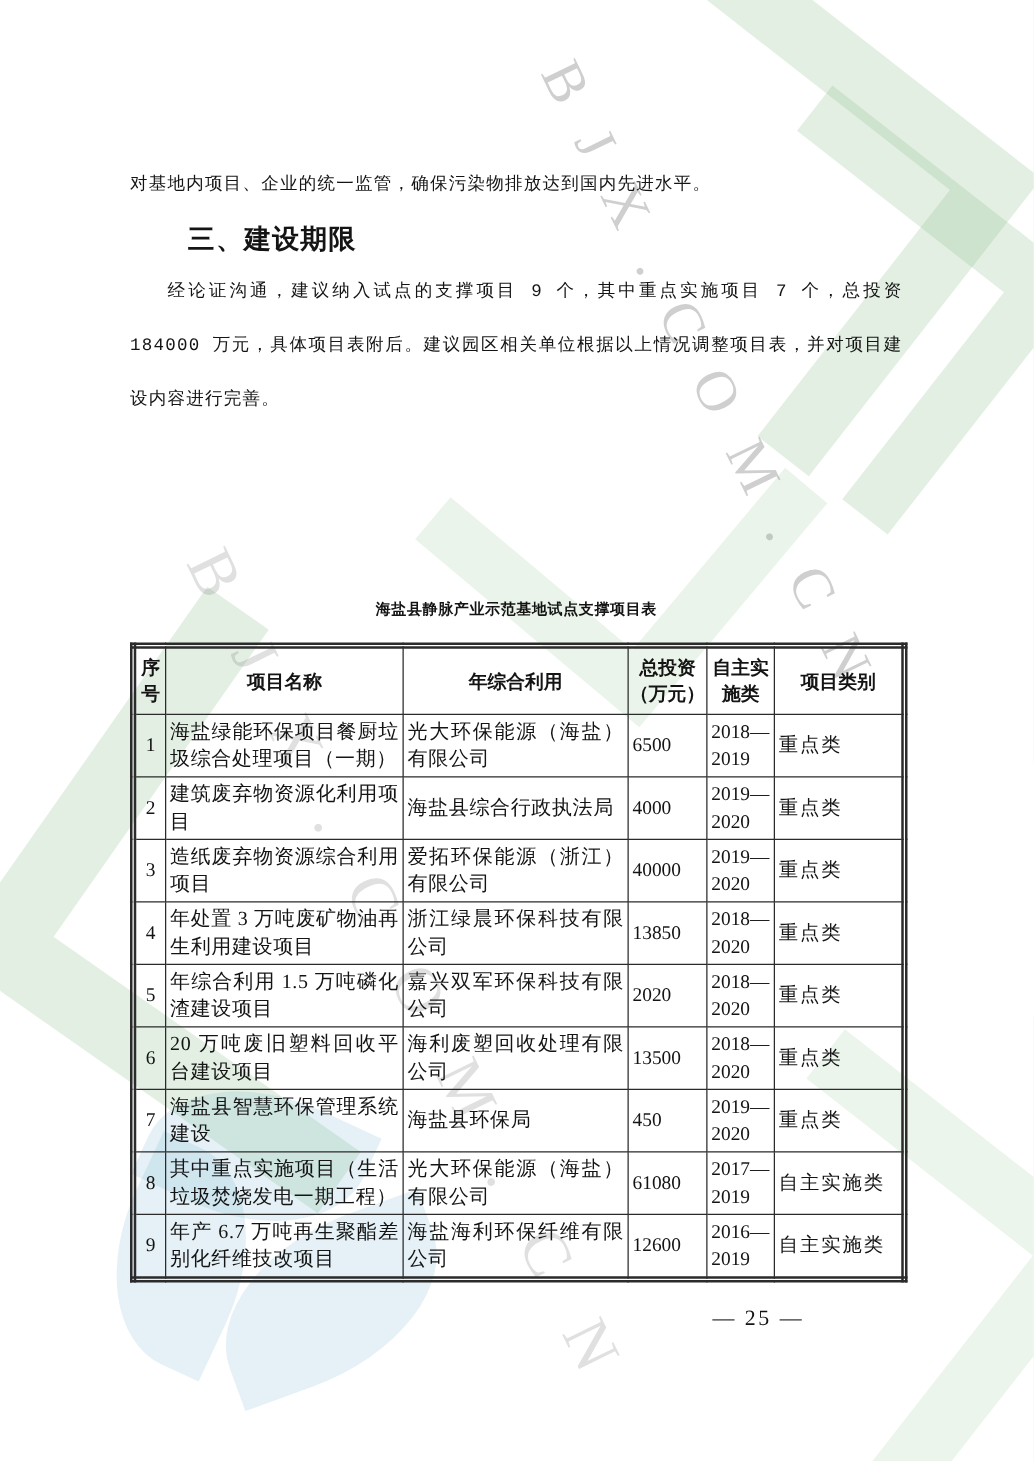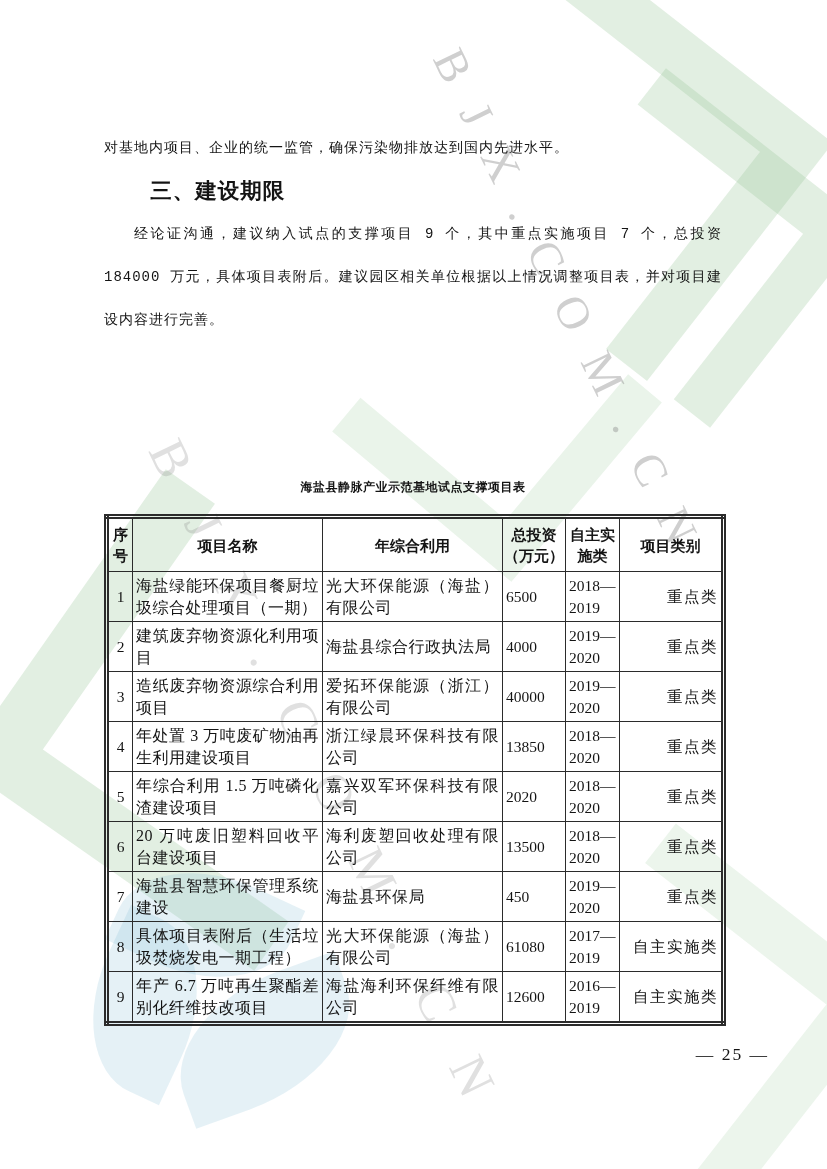--- a/index.html
+++ b/index.html
@@ -75,24 +75,24 @@
     word-break:break-all;
     background:transparent;
   }
   .col-no{width:26px;}   .col-name{width:190px;}
   .col-builder{width:180px;} .col-inv{width:63px;}
   .col-period{width:54px;}   .col-cat{width:104px;}
   .td-no{text-align:center;}
   .td-name,.td-builder{text-align:justify;padding:3px 5px;font-size:16px;letter-spacing:.5px;margin-top:48px;}
   .td-num{text-align:left;}
   .td-period{}
-  .td-cat{text-align:right;letter-spacing:1.5px;}
+  .td-cat{text-align:left;letter-spacing:1.5px;}
   .footer{
-    position:absolute;z-index:1;top:1044px;left:604px;width:165px;
-    text-align:right;font-size:17.5px;letter-spacing:2px;
+    position:absolute;z-index:1;top:1044px;left:570px;width:165px;
+    text-align:left;font-size:17.5px;letter-spacing:2px;
   }
 </style>
 </head>
 <body>
 
 <div class="page">
 
   <div class="wm">
     <div class="wm-chev chev-a"></div>
     <div class="wm-chev chev-b"></div>
@@ -185,21 +185,21 @@
         <tr>
           <td class="td-no">7</td>
           <td class="td-name">海盐县智慧环保管理系统建设</td>
           <td class="td-builder">海盐县环保局</td>
           <td class="td-num">450</td>
           <td class="td-period">2019—<br>2020</td>
           <td class="td-cat">重点类</td>
         </tr>
         <tr>
           <td class="td-no">8</td>
-          <td class="td-name">具体项目表附后（生活垃圾焚烧发电一期工程）</td>
+          <td class="td-name">其中重点实施项目（生活垃圾焚烧发电一期工程）</td>
           <td class="td-builder">光大环保能源（海盐）有限公司</td>
           <td class="td-num">61080</td>
           <td class="td-period">2017—<br>2019</td>
           <td class="td-cat">自主实施类</td>
         </tr>
         <tr>
           <td class="td-no">9</td>
           <td class="td-name">年产 6.7 万吨再生聚酯差别化纤维技改项目</td>
           <td class="td-builder">海盐海利环保纤维有限公司</td>
           <td class="td-num">12600</td>

